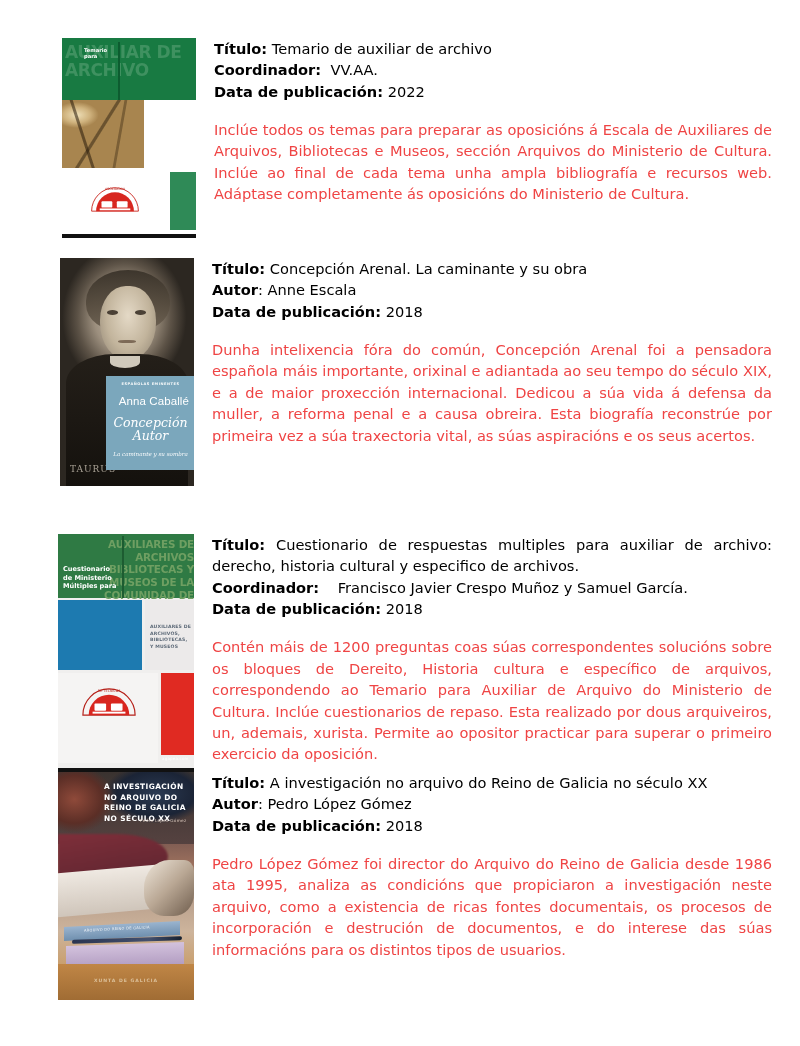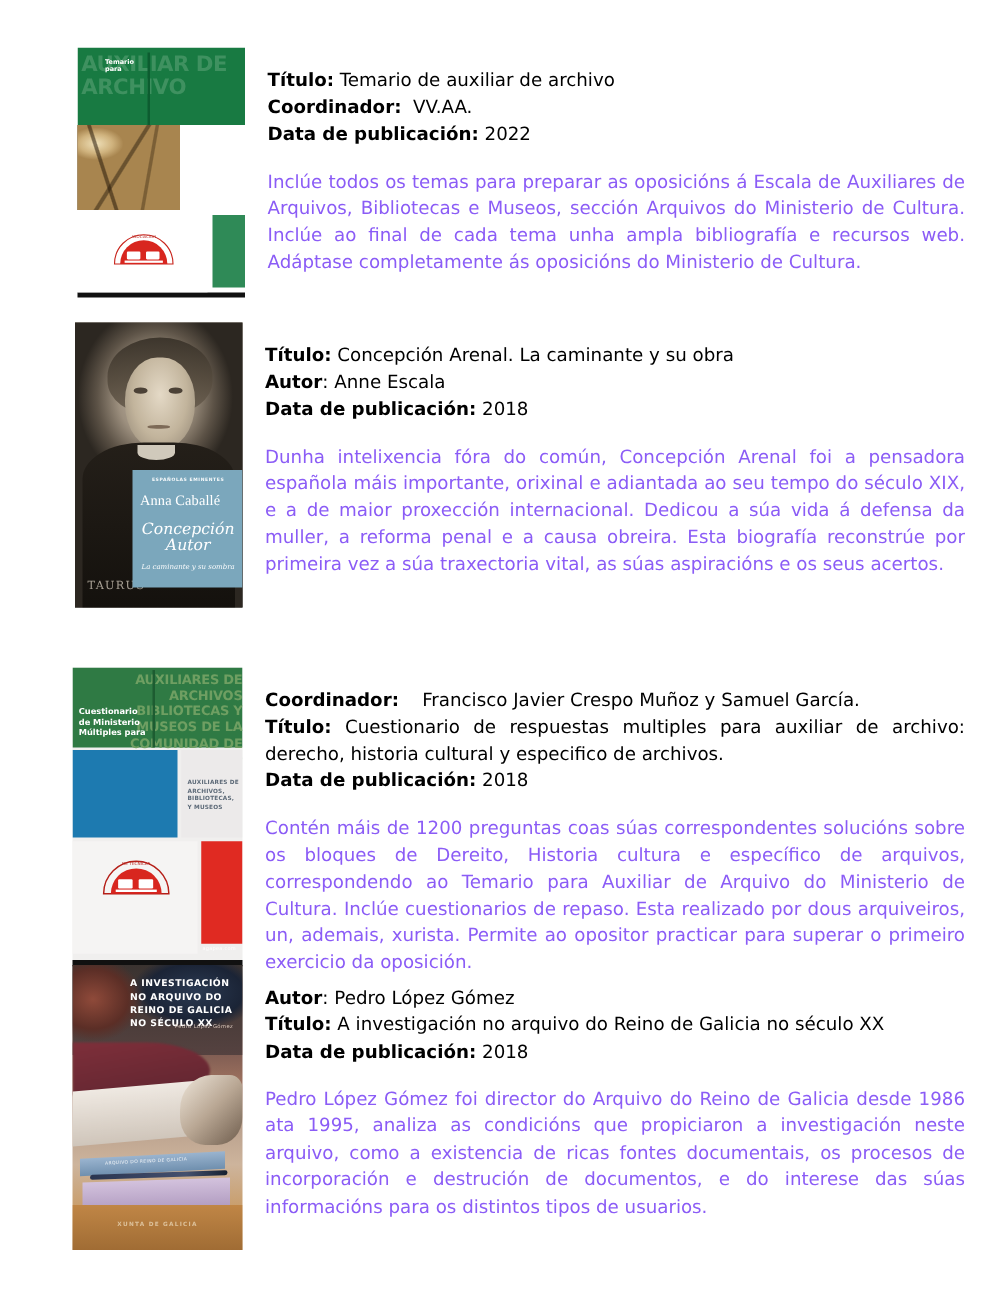--- a/index.html
+++ b/index.html
@@ -32,37 +32,36 @@
 
   .cover-wrap {
     flex: 0 0 auto;
     position: relative;
   }
 
   .text-col {
     flex: 1 1 auto;
     padding-left: 18px;
     box-sizing: border-box;
-    margin-top: 16px;
   }
 
   .meta-line {
     font-size: 14.6px;
     line-height: 1.46;
     color: #000;
     text-align: left;
   }
   .meta-line .lbl { font-weight: bold; }
 
   .desc {
     font-size: 14.6px;
     line-height: 1.47;
     text-align: justify;
     margin-top: 17px;
-    color: #8b5cf6;
+    color: #ef4444;
   }
 
   
   .cover1 {
     width: 134px;
     height: 196px;
     background: #ffffff;
     position: relative;
     overflow: hidden;
     border-bottom: 4px solid #111;
@@ -211,23 +210,23 @@
   .c2-series {
     font-size: 3.6px;
     letter-spacing: .5px;
     font-weight: bold;
     text-align: center;
     opacity: .95;
     margin-bottom: 9px;
     font-family: "DejaVu Sans", sans-serif;
   }
   .c2-author {
-    font-family: Liberation Serif, serif;
+    font-family: Liberation Sans, sans-serif;
     font-size: 11.5px;
-    text-align: left;
+    text-align: right;
     margin-bottom: 9px;
     letter-spacing: .1px;
   }
   .c2-title {
     font-family: "DejaVu Serif", serif;
     font-style: italic;
     font-size: 12.5px;
     text-align: center;
     line-height: 1.06;
     margin-bottom: 8px;
@@ -540,26 +539,26 @@
           <rect x="30" y="34" width="24" height="15" fill="#ffffff" rx="2"></rect>
           <rect x="64" y="34" width="24" height="15" fill="#ffffff" rx="2"></rect>
           <rect x="26" y="51" width="68" height="4" fill="#ffffff"></rect>
           <text x="60" y="11" font-size="7" fill="#b51f18" text-anchor="middle" font-family="DejaVu Sans, sans-serif">DE TECNICAS</text>
         </svg>
         <div class="c3-badge">agapea.com</div>
       </div>
     </div>
     <div class="text-col">
       <div class="meta-line" style="text-align:justify;">
+        <span class="lbl">Título:</span>
+        <span>Cuestionario de respuestas multiples para auxiliar de archivo: derecho, historia cultural y especifico de archivos.</span>
+      </div>
+      <div class="meta-line" style="text-align:justify;">
         <span class="lbl">Coordinador:</span>
         <span>&nbsp;&nbsp;&nbsp;</span><span>Francisco Javier Crespo Muñoz y Samuel García.</span>
-      </div>
-      <div class="meta-line" style="text-align:justify;">
-        <span class="lbl">Título:</span>
-        <span>Cuestionario de respuestas multiples para auxiliar de archivo: derecho, historia cultural y especifico de archivos.</span>
       </div>
       <div class="meta-line">
         <span class="lbl">Data de publicación:</span>
         <span>2018</span>
       </div>
       <div class="desc">Contén máis de 1200 preguntas coas súas correspondentes solucións sobre os bloques de Dereito, Historia cultura e específico de arquivos, correspondendo ao Temario para Auxiliar de Arquivo do Ministerio de Cultura. Inclúe cuestionarios de repaso. Esta realizado por dous arquiveiros, un, ademais, xurista. Permite ao opositor practicar para superar o primeiro exercicio da oposición.</div>
     </div>
   </div>
 
   <div class="entry" style="left:58px; top:772px; width:714px;">
@@ -574,28 +573,28 @@
         <div class="c4-pen"></div>
         <div class="c4-lilac"></div>
         <div class="c4-desk"></div>
         <div class="c4-title">A INVESTIGACIÓN NO ARQUIVO DO REINO DE GALICIA NO SÉCULO XX</div>
         <div class="c4-author">Pedro López Gómez</div>
         <div class="c4-xunta">XUNTA DE GALICIA</div>
       </div>
     </div>
     <div class="text-col">
       <div class="meta-line">
+        <span class="lbl">Título:</span>
+        <span>A investigación no arquivo do Reino de Galicia no século XX</span>
+      </div>
+      <div class="meta-line">
         <span class="lbl">Autor</span><span>:</span>
         <span>Pedro López Gómez</span>
       </div>
       <div class="meta-line">
-        <span class="lbl">Título:</span>
-        <span>A investigación no arquivo do Reino de Galicia no século XX</span>
-      </div>
-      <div class="meta-line">
         <span class="lbl">Data de publicación:</span>
         <span>2018</span>
       </div>
       <div class="desc">Pedro López Gómez foi director do Arquivo do Reino de Galicia desde 1986 ata 1995, analiza as condicións que propiciaron a investigación neste arquivo, como a existencia de ricas fontes documentais, os procesos de incorporación e destrución de documentos, e do interese das súas informacións para os distintos tipos de usuarios.</div>
     </div>
   </div>
 
 </div>
 
 </body></html>

